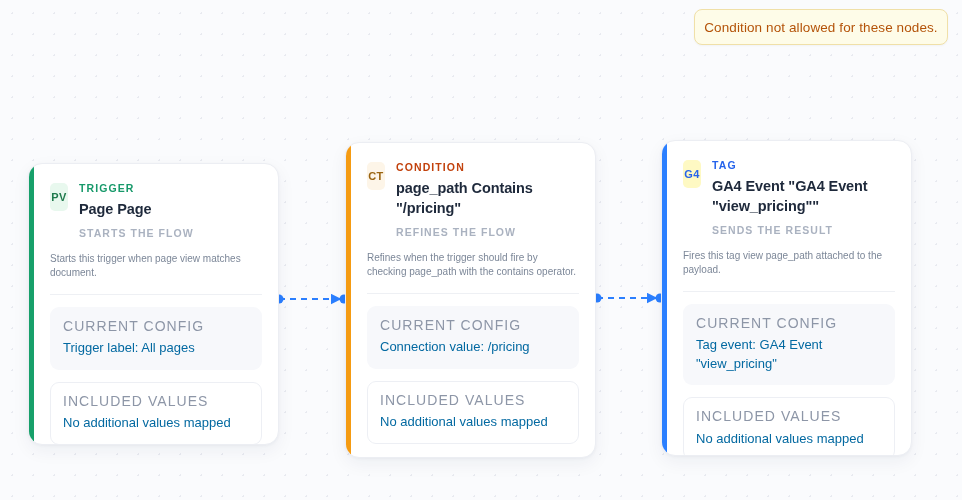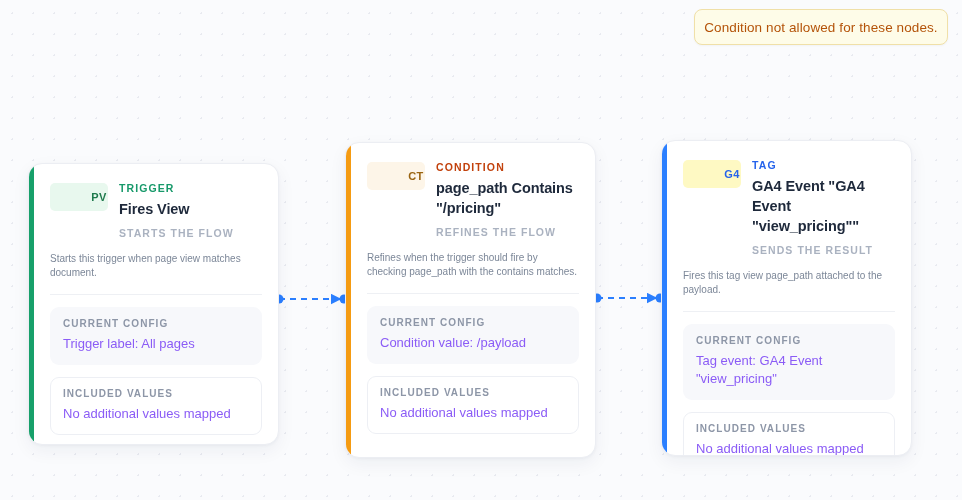--- a/index.html
+++ b/index.html
@@ -68,21 +68,20 @@
   .node-head { display: flex; align-items: flex-start; gap: 11px; }
   .badge {
     flex: 0 0 auto;
     width: 18px; height: 28px;
     border-radius: 5px;
     display: flex; align-items: center; justify-content: center;
     font-size: 11px;
     font-weight: bold;
     letter-spacing: .3px;
     margin-top: 1px;
-    padding-left: 40px;
   }
   .head-text { min-width: 0; }
   .kind {
     font-size: 10.5px;
     font-weight: bold;
     letter-spacing: 1.1px;
     text-transform: uppercase;
     line-height: 1.2;
   }
   .title {
@@ -118,30 +117,30 @@
 
   .panel {
     border-radius: 9px;
     padding: 10px 12px 11px 12px;
     margin-top: 12px;
     box-sizing: border-box;
   }
   .panel.filled { background: #f7f8fb; border: 1px solid transparent; }
   .panel.outlined { background: #ffffff; border: 1px solid #edeff4; }
   .panel-label {
-    font-size: 10px;
-    font-weight: bold;
+    font-size: 14px;
+    font-weight: normal;
     letter-spacing: 1.05px;
     text-transform: uppercase;
     color: #8d96a7;
     line-height: 1.2;
   }
   .panel-value {
     font-size: 13px;
-    color: #8b5cf6;
+    color: #0369a1;
     line-height: 1.4;
     margin-top: 5px;
   }
 
   
   .edge-svg { position: absolute; inset: 0; pointer-events: none; }
   .handle {
     position: absolute;
     width: 9px; height: 9px;
     border-radius: 50%;
@@ -168,21 +167,21 @@
   <div class="handle" style="left:597px;top:298px;"></div>
   <div class="handle" style="left:660px;top:298px;"></div>
 
   <div class="node" style="left:28px;top:163px;width:251px;height:282px;">
     <div class="node-accent" style="background:#17a06a;"></div>
     <div class="node-inner">
       <div class="node-head">
         <div class="badge" style="background:#e8f8ee;color:#1f7a4d;">PV</div>
         <div class="head-text">
           <div class="kind" style="color:#17996a;">TRIGGER</div>
-          <div class="title">Fires View</div>
+          <div class="title">Page Page</div>
           <div class="role">STARTS THE FLOW</div>
         </div>
       </div>
       <div class="desc">Starts this trigger when page view matches document.</div>
       <div class="divider"></div>
       <div class="panel filled">
         <div class="panel-label">CURRENT CONFIG</div>
         <div class="panel-value">Trigger label: All pages</div>
       </div>
       <div class="panel outlined">
@@ -196,25 +195,25 @@
     <div class="node-accent" style="background:#f59b12;"></div>
     <div class="node-inner">
       <div class="node-head">
         <div class="badge" style="background:#fdf5e8;color:#9a6410;">CT</div>
         <div class="head-text">
           <div class="kind" style="color:#c2410c;">CONDITION</div>
           <div class="title">page_path Contains "/pricing"</div>
           <div class="role">REFINES THE FLOW</div>
         </div>
       </div>
-      <div class="desc">Refines when the trigger should fire by checking page_path with the contains matches.</div>
+      <div class="desc">Refines when the trigger should fire by checking page_path with the contains operator.</div>
       <div class="divider"></div>
       <div class="panel filled">
         <div class="panel-label">CURRENT CONFIG</div>
-        <div class="panel-value">Condition value: /payload</div>
+        <div class="panel-value">Connection value: /pricing</div>
       </div>
       <div class="panel outlined">
         <div class="panel-label">INCLUDED VALUES</div>
         <div class="panel-value">No additional values mapped</div>
       </div>
     </div>
   </div>
 
   <div class="node" style="left:661px;top:140px;width:251px;height:316px;">
     <div class="node-accent" style="background:#2b7fff;"></div>

